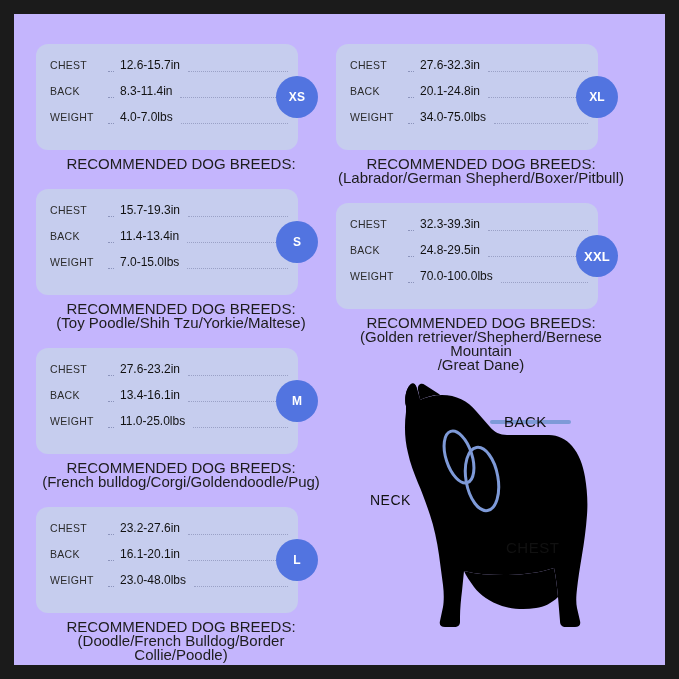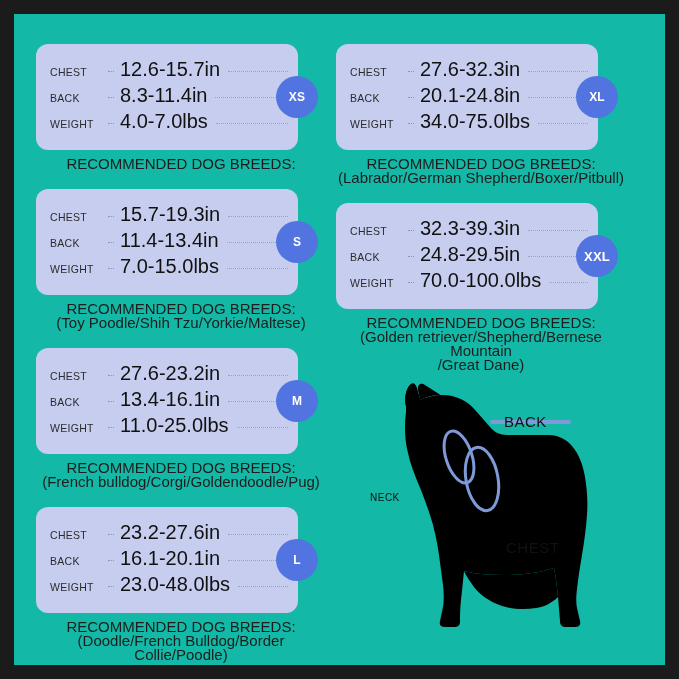--- a/index.html
+++ b/index.html
@@ -12,21 +12,21 @@
     background: #1b1b1b;
     font-family: "Liberation Sans", sans-serif;
     overflow: hidden;
   }
   .page {
     position: absolute;
     left: 14px;
     top: 14px;
     width: 651px;
     height: 651px;
-    background: #14b8a6;
+    background: #c4b5fd;
     box-sizing: border-box;
   }
   .columns {
     position: absolute;
     left: 0;
     top: 0;
     width: 651px;
     height: 651px;
   }
   .col {
@@ -67,21 +67,21 @@
   }
   .row .dotfill {
     flex: none;
     width: 6px;
     border-bottom: 1px dotted #8b93bb;
     align-self: center;
     height: 1px;
     margin-right: 6px;
   }
   .row .val {
-    font-size: 20px;
+    font-size: 12px;
     color: #111111;
     white-space: nowrap;
   }
   .row .tail {
     flex: 1;
     border-bottom: 1px dotted #9aa1c6;
     align-self: center;
     height: 1px;
     margin-left: 8px;
   }
@@ -126,21 +126,21 @@
     left: 160px;
     top: 54px;
     font-size: 15px;
     color: #111;
     letter-spacing: 0.5px;
   }
   .lbl-neck {
     position: absolute;
     left: 26px;
     top: 133px;
-    font-size: 10px;
+    font-size: 14px;
     color: #111;
     letter-spacing: 0.5px;
   }
   .lbl-chest {
     position: absolute;
     left: 162px;
     top: 180px;
     font-size: 15px;
     color: #111;
     letter-spacing: 0.5px;

